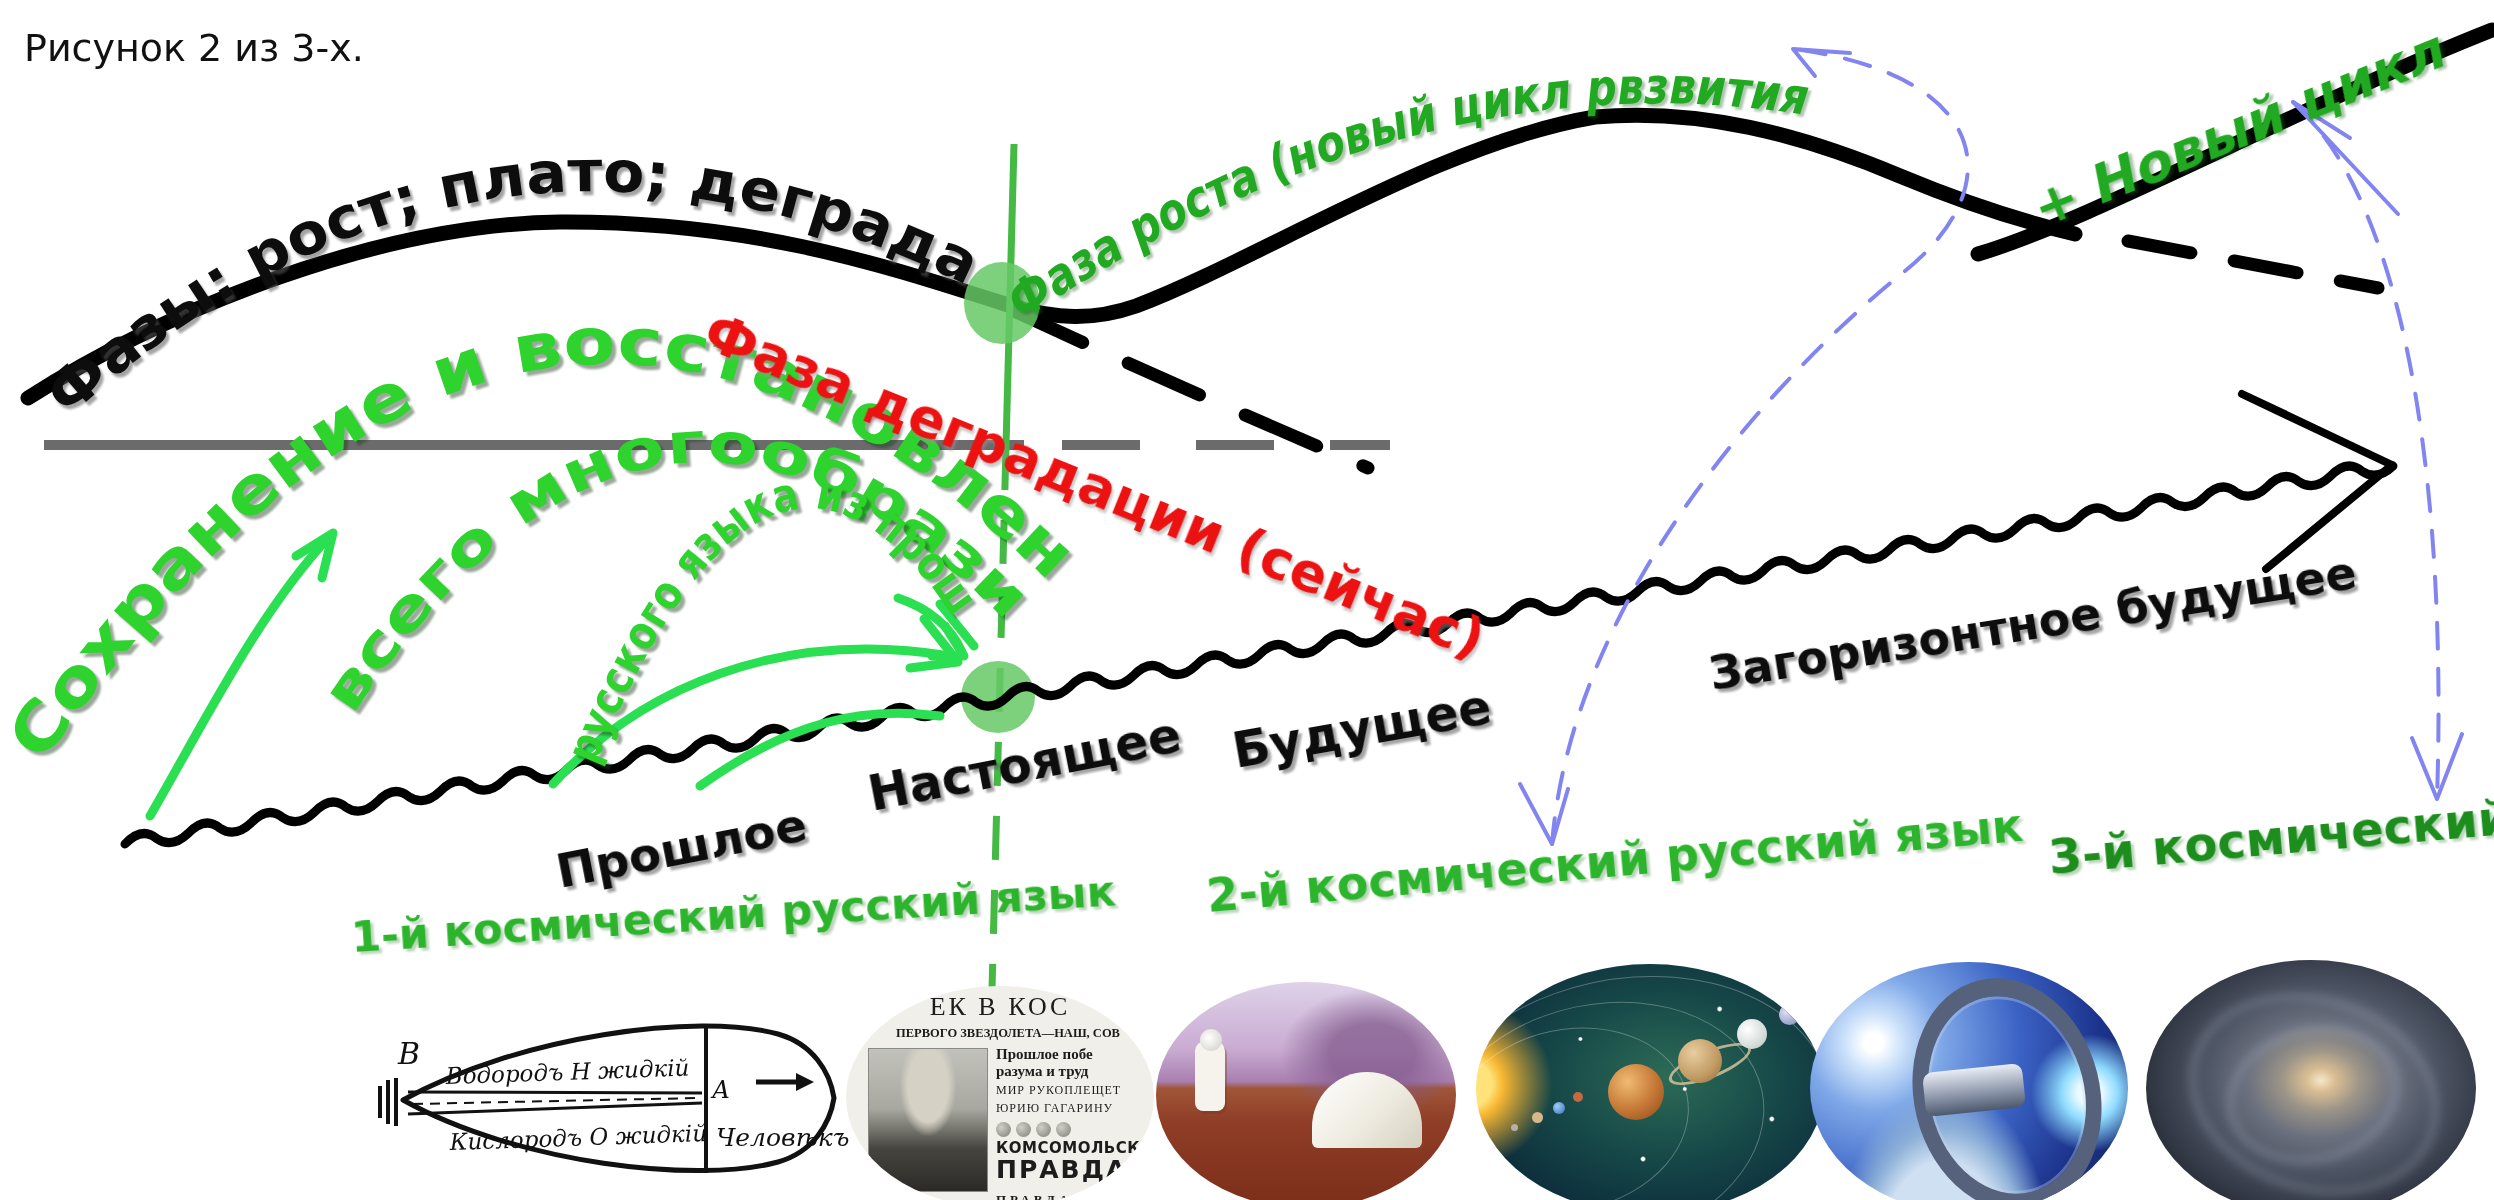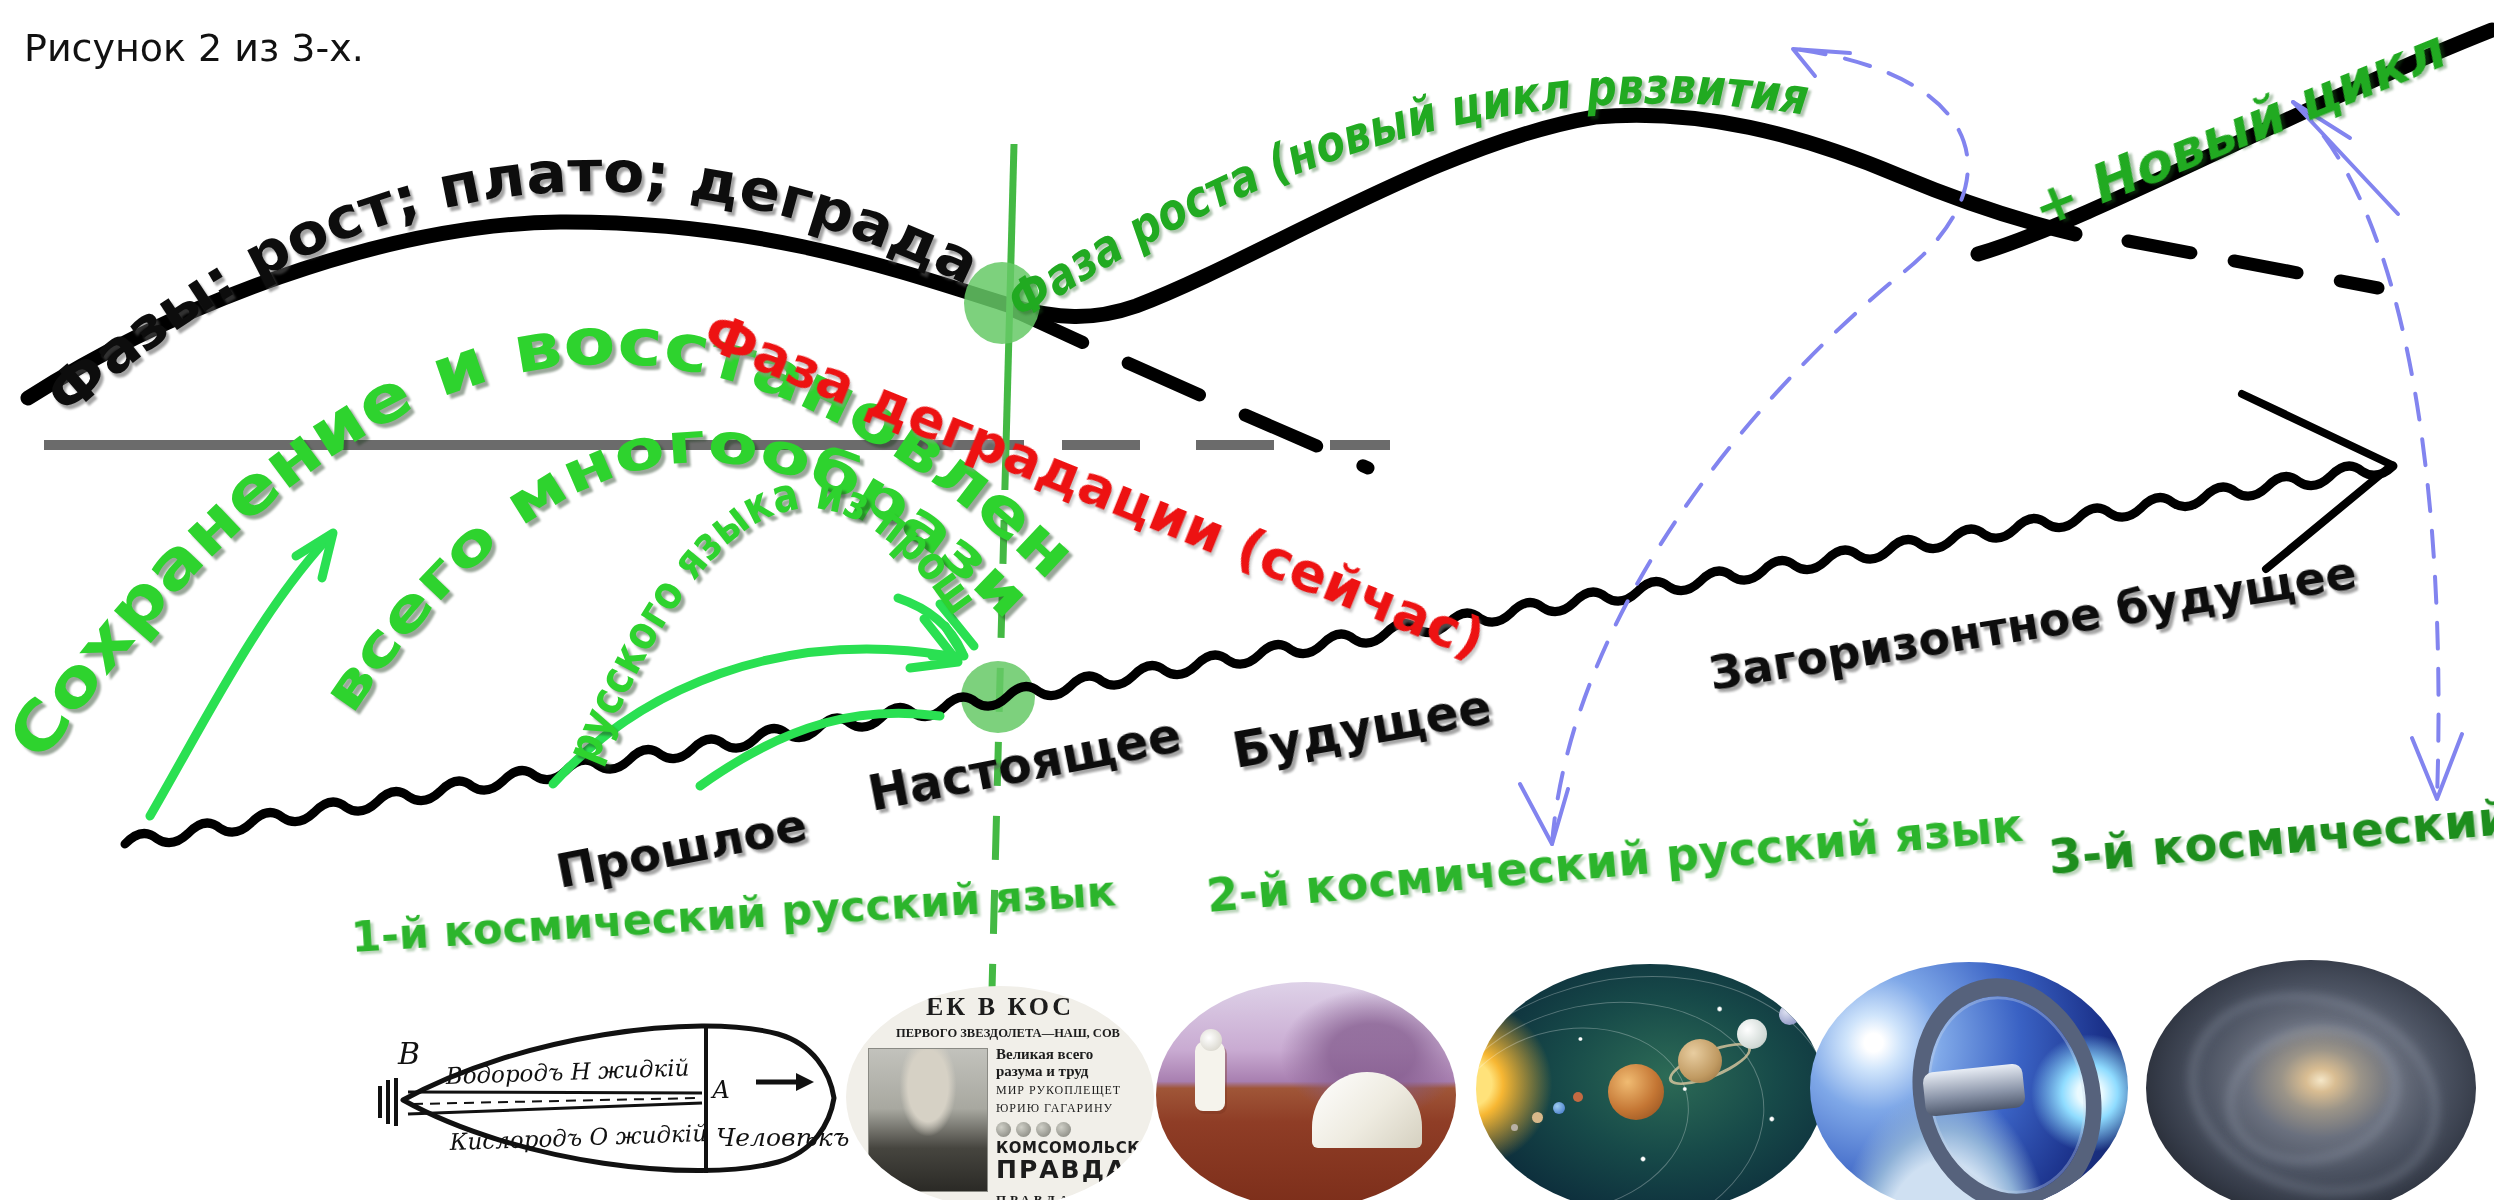--- a/index.html
+++ b/index.html
@@ -24,21 +24,21 @@
     radial-gradient(circle at 52% 10%, #d8a83c 0 4px, rgba(0,0,0,0) 6px),
     radial-gradient(circle at 88% 55%, #c04028 0 5px, rgba(0,0,0,0) 7px),
     radial-gradient(circle at 77% 28%, #f07030 0 10%, #d1551e 16%, rgba(0,0,0,0) 27%),
     radial-gradient(ellipse at 60% 44%, #e8651f 0 15%, #b43f12 23%, rgba(0,0,0,0) 33%),
     radial-gradient(ellipse at 29% 44%, #f5efdd 0 9%, #e0d6bd 13%, rgba(0,0,0,0) 20%),
     radial-gradient(ellipse at 44% 88%, #8a9a2c 0 14%, #5c6e1c 28%, rgba(0,0,0,0) 46%),
     radial-gradient(ellipse at 72% 90%, #46581a 0 16%, rgba(0,0,0,0) 36%),
     #14120c;}
   .news{left:846px;top:970px;width:308px;height:222px;background:#f1efe9;
         font-family:"Liberation Serif",serif;color:#1c1c1c;}
-  .news-head{position:absolute;left:0;right:0;top:6px;text-align:center;font-weight:bold;
+  .news-head{position:absolute;left:0;right:0;top:6px;text-align:center;font-weight:normal;
              font-size:26px;letter-spacing:3px;}
   .news-sub{position:absolute;left:16px;right:0;top:40px;text-align:center;font-weight:bold;font-size:12.5px;}
   .portrait{position:absolute;left:22px;top:62px;width:118px;height:142px;border:1px solid #8a8a84;
     background:
     radial-gradient(ellipse at 50% 26%, #d6d1c5 0 24%, rgba(0,0,0,0) 34%),
     linear-gradient(180deg,#c2c2bc 0%,#a8a8a0 42%,#46453f 70%,#2b2a26 100%);}
   .news-col{position:absolute;left:150px;top:60px;width:150px;}
   .news-l1{font-weight:bold;font-size:15px;}
   .news-l3{font-size:12px;letter-spacing:1px;margin-top:3px;}
   .medals{display:flex;gap:5px;margin:6px 0 2px 0;}
@@ -211,21 +211,21 @@
     <text class="rk" font-size="25" x="358" y="152">Человѣкъ</text>
     <line x1="398" y1="88" x2="450" y2="88" stroke="#111" stroke-width="5"></line>
     <path d="M 438 79 L 456 88 L 438 97 Z" fill="#111"></path>
   </svg>
 
   <div class="oval news">
     <div class="news-head">ЕК В КОС</div>
     <div class="news-sub">ПЕРВОГО ЗВЕЗДОЛЕТА—НАШ, СОВ</div>
     <div class="portrait"></div>
     <div class="news-col">
-      <div class="news-l1">Великая всего</div>
+      <div class="news-l1">Прошлое побе</div>
       <div class="news-l1">разума и труд</div>
       <div class="news-l3">МИР РУКОПЛЕЩЕТ</div>
       <div class="news-l3">ЮРИЮ ГАГАРИНУ</div>
       <div class="medals">
         <span class="medal"></span>
         <span class="medal"></span>
         <span class="medal"></span>
         <span class="medal"></span>
       </div>
       <div class="masthead1">КОМСОМОЛЬСКАЯ</div>

